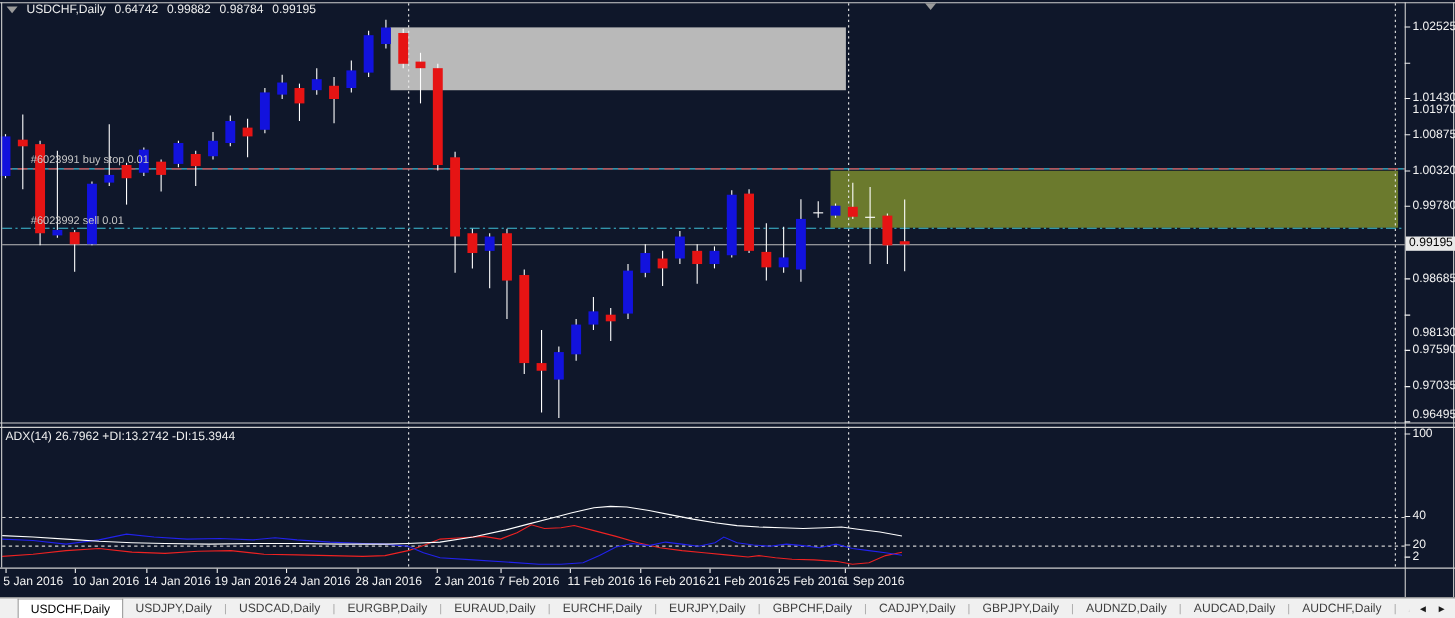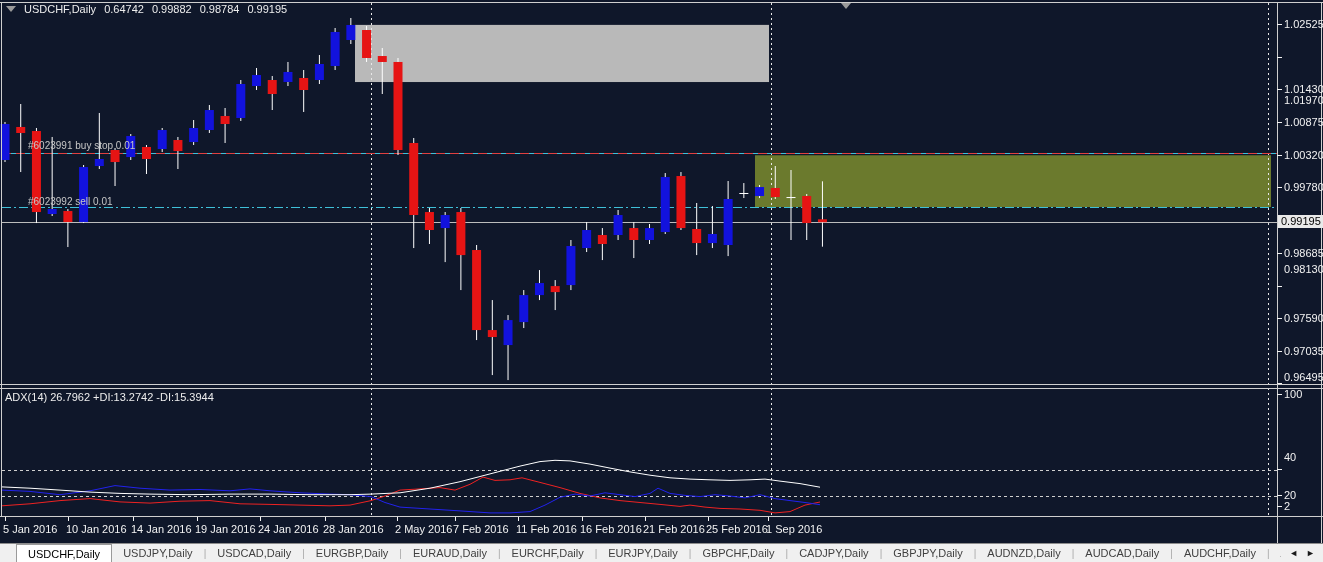--- a/index.html
+++ b/index.html
@@ -206,35 +206,35 @@
   <div id="price-box" style="top: 215px;">0.99195</div>
 
   <div id="labels" style="position:absolute;left:0;top:0;">
       <div class="price-tick" style="top: 18px;">1.02525</div>
       <div class="price-tick" style="top: 51.0358px; margin-top: 43px;">1.01970</div>
       <div class="price-tick" style="top: 83.1788px; text-align: center;">1.01430</div>
       <div class="price-tick" style="top: 116.215px;">1.00875</div>
       <div class="price-tick" style="top: 149.25px;">1.00320</div>
       <div class="price-tick" style="top: 181.393px;">0.99780</div>
       <div class="price-tick" style="top: 246.572px;">0.98685</div>
-      <div class="price-tick" style="top: 263px;">0.98130</div>
+      <div class="price-tick" style="top: 296px;">0.98130</div>
       <div class="price-tick" style="top: 311.751px;">0.97590</div>
       <div class="price-tick" style="top: 344.787px;">0.97035</div>
       <div class="price-tick" style="top: 371px;">0.96495</div>
       <div class="ind-tick" style="top: 388px;">100</div>
-      <div class="ind-tick" style="top: 451px;">40</div>
+      <div class="ind-tick" style="top: 463px;">40</div>
       <div class="ind-tick" style="top: 489px;">20</div>
       <div class="ind-tick" style="top: 500px;">2</div>
       <div class="date-label" style="left: 3px;">5 Jan 2016</div>
       <div class="date-label" style="left: 66px;">10 Jan 2016</div>
       <div class="date-label" style="left: 131px;">14 Jan 2016</div>
       <div class="date-label" style="left: 195px;">19 Jan 2016</div>
       <div class="date-label" style="left: 258px;">24 Jan 2016</div>
       <div class="date-label" style="left: 323px;">28 Jan 2016</div>
-      <div class="date-label" style="left: 395px;">2 May 2016</div>
+      <div class="date-label" style="left: 395px;">2 Jan 2016</div>
       <div class="date-label" style="left: 453px;">7 Feb 2016</div>
       <div class="date-label" style="left: 516px;">11 Feb 2016</div>
       <div class="date-label" style="left: 580px;">16 Feb 2016</div>
       <div class="date-label" style="left: 643px;">21 Feb 2016</div>
       <div class="date-label" style="left: 706px;">25 Feb 2016</div>
       <div class="date-label" style="left: 766px;">1 Sep 2016</div>
     </div>
 
   <div id="tabbar">
     <div id="tabs">

